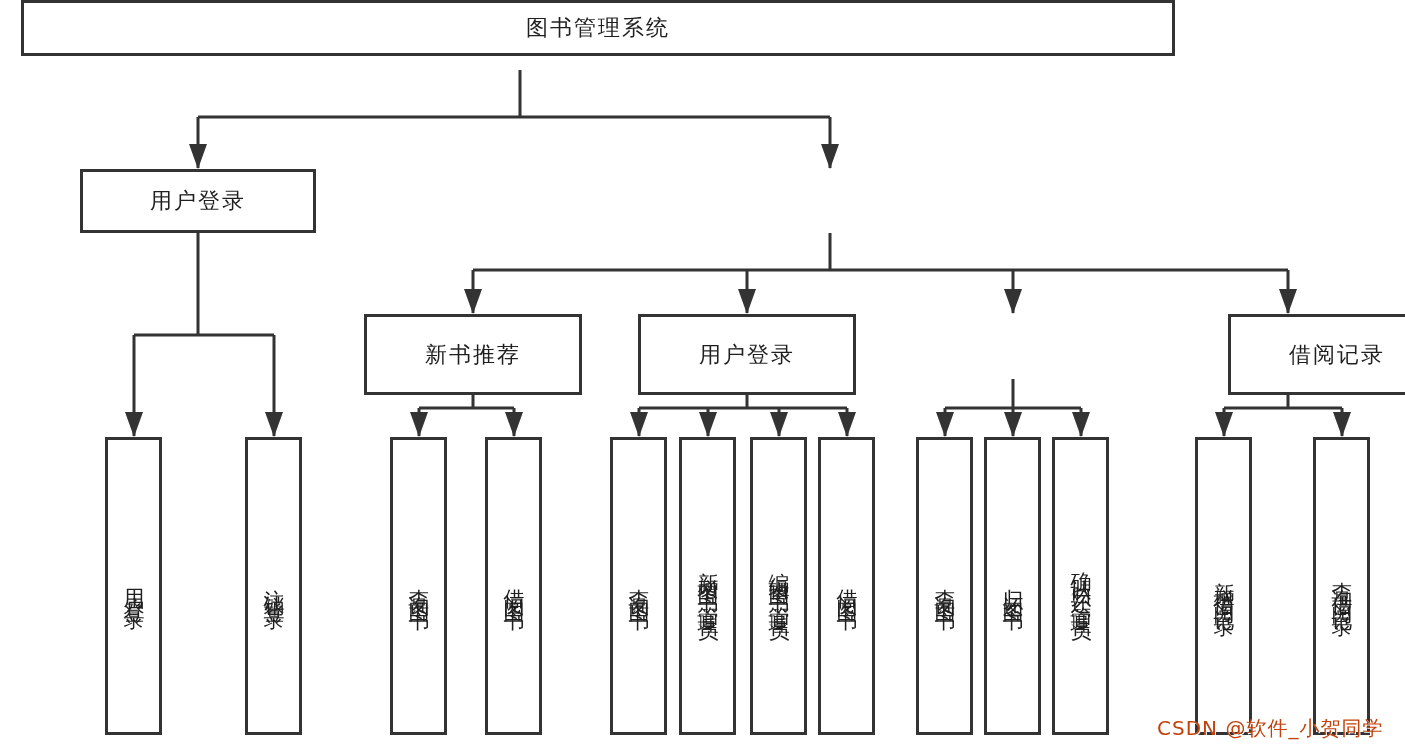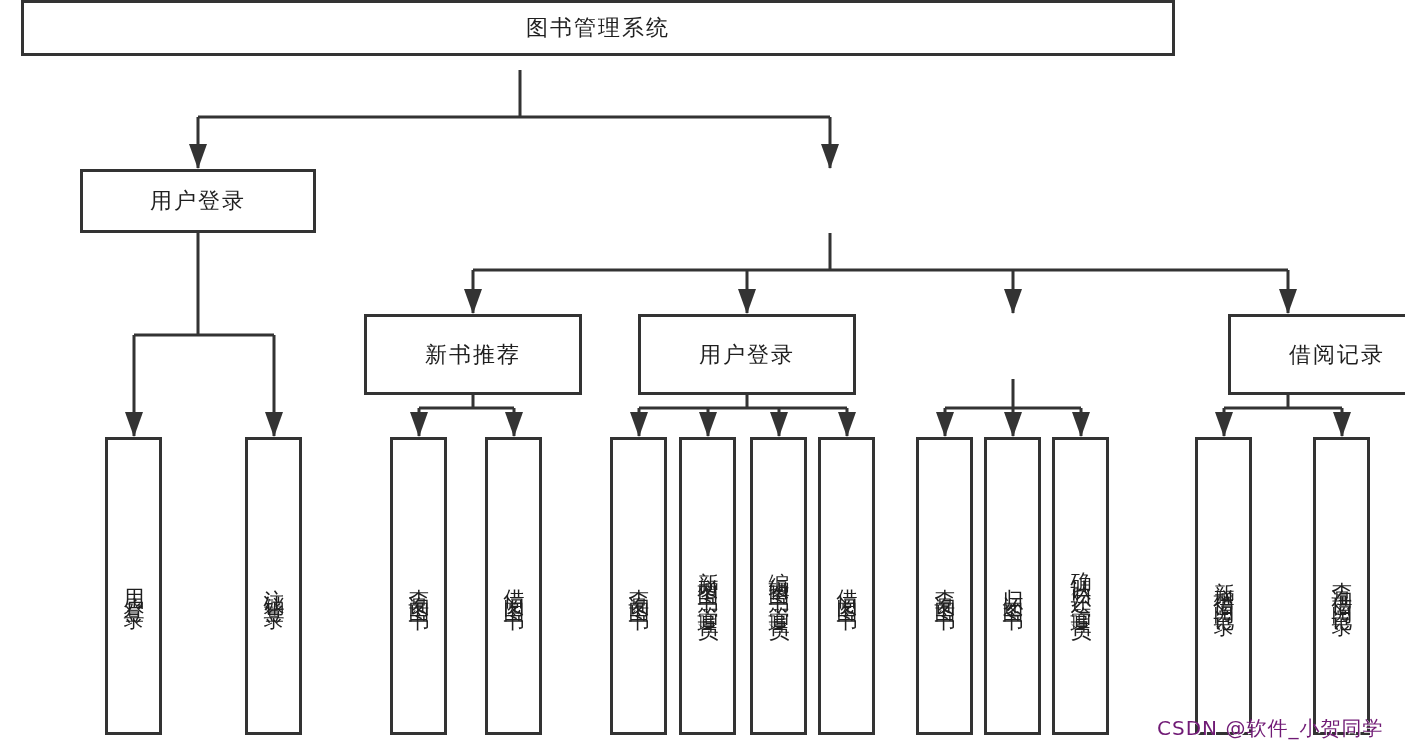--- a/index.html
+++ b/index.html
@@ -43,21 +43,21 @@
     letter-spacing: 7px;
     line-height: 1;
     white-space: normal;
   }
   .watermark {
     position: absolute;
     left: 1157px;
     top: 715px;
     z-index: 2;
     font-size: 20px;
-    color: #701a75;
+    color: #c2410c;
     letter-spacing: 1px;
     white-space: nowrap;
     text-shadow: 1px 1px 0 #ffffff;
   }
 </style>
 </head>
 <body>
 
 <div class="canvas">
 

